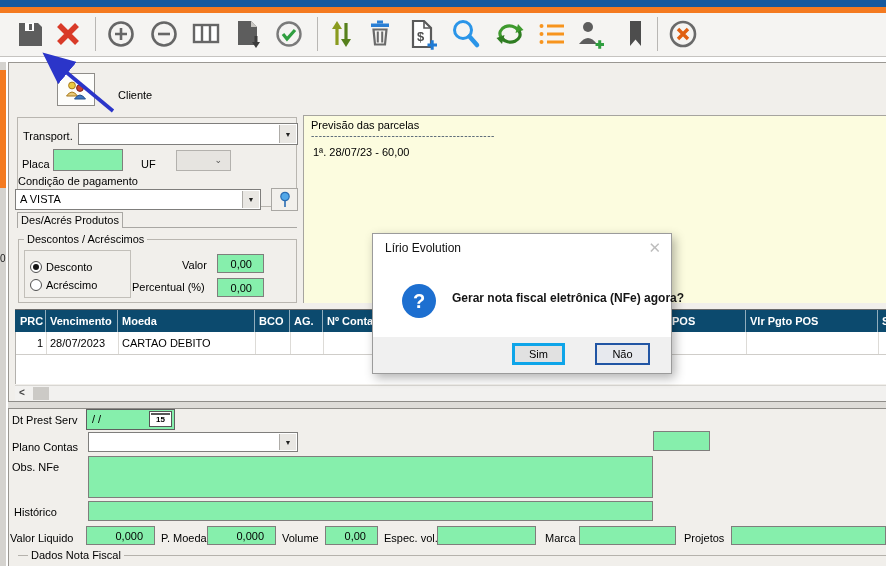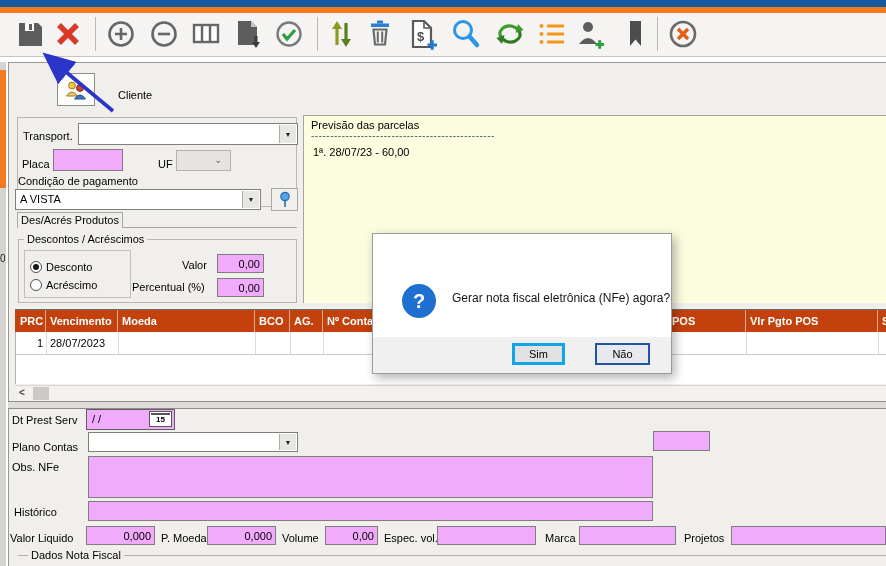--- a/index.html
+++ b/index.html
@@ -11,54 +11,54 @@
   .bar-orange{left:0;top:7px;width:886px;height:6px;background:#f47a20;}
   .toolbar{left:0;top:13px;width:886px;height:43px;background:#f5f4f2;border-bottom:1px solid #c6c4c1;}
   .tbtn{position:absolute;top:2px;width:38px;height:38px;display:flex;align-items:center;justify-content:center;}
   .tsep{position:absolute;top:4px;width:1px;height:34px;background:#b9b7b4;}
   
   .win{left:8px;top:62px;width:878px;height:504px;background:#f1efeb;border-left:1px solid #9a9792;border-top:1px solid #9a9792;}
   .edge-strip{left:0;top:62px;width:6px;height:504px;background:#d5d3cf;}
   .edge-orange{left:0;top:70px;width:6px;height:118px;background:#f47a20;}
   .edge-zero{left:0;top:253px;width:6px;height:12px;overflow:hidden;font-size:10px;color:#222;}
   .lbl{position:absolute;white-space:nowrap;color:#000;}
-  .fld{position:absolute;background:#f0abfc;border:1px solid #7f7e7c;box-sizing:border-box;
-       font-family:"Liberation Sans","DejaVu Sans",sans-serif;font-size:11px;padding:0 3px;}
+  .fld{position:absolute;background:#86efac;border:1px solid #7f7e7c;box-sizing:border-box;
+       font-family:"Liberation Sans","DejaVu Sans",sans-serif;font-size:11px;padding:0 11px;}
   input.fld{outline:none;}
   .num{text-align:right;}
   .combo{position:absolute;background:#fff;border:1px solid #7f7e7c;box-sizing:border-box;}
   .combo .val{position:absolute;left:4px;top:3px;}
   .ddbtn{position:absolute;right:1px;top:1px;bottom:1px;width:16px;background:#e9e7e3;border-left:1px solid #aeaca8;
          display:flex;align-items:center;justify-content:center;font-size:7px;color:#222;}
   .groupbox{position:absolute;border:1px solid #b9b6b0;box-sizing:border-box;}
   .grouplbl{position:absolute;background:#f1efeb;padding:0 3px;white-space:nowrap;}
   .radio{position:absolute;width:12px;height:12px;border-radius:50%;border:1px solid #4f4f4f;background:#fff;box-sizing:border-box;}
   .radio.sel::after{content:"";position:absolute;left:2px;top:2px;width:6px;height:6px;border-radius:50%;background:#161616;}
   
   .parcelas{left:303px;top:115px;width:583px;height:188px;background:#fcfcdf;border-left:1px solid #a6a49f;border-top:1px solid #a6a49f;box-sizing:border-box;}
   .dashes{position:absolute;left:7px;top:14px;letter-spacing:0.5px;color:#4a5b6e;font-size:10px;}
   
-  .thead{left:15px;top:309px;width:871px;height:23px;background:#c2410c;border-top:1px solid #6a6a6a;box-sizing:border-box;}
+  .thead{left:15px;top:309px;width:871px;height:23px;background:#0c4a6e;border-top:1px solid #6a6a6a;box-sizing:border-box;}
   .th{position:absolute;top:0;height:23px;line-height:23px;color:#fff;font-weight:bold;padding-left:4px;box-sizing:border-box;overflow:hidden;white-space:nowrap;}
   .thsep{position:absolute;top:0;width:1px;height:23px;background:rgba(255,255,255,0.55);}
   .tview{left:15px;top:332px;width:871px;height:52px;background:#fff;border-left:1px solid #b3b1ad;box-sizing:border-box;}
   .trow{position:absolute;left:0;top:0;width:871px;height:22px;border-bottom:1px solid #cfcdc9;}
   .td{position:absolute;top:0;height:22px;line-height:22px;white-space:nowrap;overflow:hidden;}
   .tdsep{position:absolute;top:0;width:1px;height:22px;background:#dddbd7;}
   .hscroll{left:15px;top:385px;width:871px;height:15px;background:#f2f1ef;border-top:1px solid #d8d6d2;}
   .thumb{position:absolute;left:18px;top:1px;width:16px;height:13px;background:#cccac6;}
   .splitter{left:8px;top:401px;width:878px;height:6px;background:#dedcd8;border-top:1px solid #8f8d89;border-bottom:1px solid #8f8d89;}
   
   .dialog{left:372px;top:233px;width:300px;height:141px;background:#fff;border:1px solid #9b9b9b;
           box-shadow:3px 4px 10px rgba(0,0,0,0.3);box-sizing:border-box;z-index:50;}
   .dlg-title{position:absolute;left:12px;top:7px;font-size:12px;color:#111;}
   .dlg-close{position:absolute;right:10px;top:5px;font-size:15px;color:#bdbdbd;}
   .dlg-icon{position:absolute;left:29px;top:50px;width:34px;height:34px;border-radius:50%;background:#1d6fd0;
             color:#fff;font-weight:bold;font-size:20px;display:flex;align-items:center;justify-content:center;}
-  .dlg-msg{position:absolute;left:79px;top:57px;font-size:12px;font-weight:400;color:#151515;white-space:nowrap;}
+  .dlg-msg{position:absolute;left:79px;top:57px;font-size:12px;font-weight:700;color:#151515;white-space:nowrap;}
   .dlg-footer{position:absolute;left:0;right:0;bottom:0;height:36px;background:#f0f0f0;}
   .dlg-btn{position:absolute;top:6px;height:22px;background:#e1e1e1;border:3px solid #0ea5e9;box-sizing:border-box;
            font-size:11px;display:flex;align-items:center;justify-content:center;}
   .dlg-btn.default{border:2px solid #2155a4;background:#e7e9ee;}
   
   .note-arrow{left:33px;top:45px;width:95px;height:75px;z-index:40;pointer-events:none;}
   .cal-btn{position:absolute;background:#fff;border:1px solid #565656;box-sizing:border-box;font-size:8px;font-weight:bold;
            display:flex;align-items:center;justify-content:center;}
   .cal-btn::before{content:"";position:absolute;left:1px;right:1px;top:1px;height:2px;background:#565656;}
   svg{display:block;}
@@ -235,21 +235,21 @@
   </div>
   <div class="lbl" style="left:118px;top:89px;">Cliente</div>
 
   <div class="groupbox" style="left:17px;top:117px;width:280px;height:90px;"></div>
   <div class="lbl" style="left:23px;top:130px;">Transport.</div>
   <div class="combo" style="left:78px;top:123px;width:220px;height:22px;">
     <div class="ddbtn">▼</div>
   </div>
   <div class="lbl" style="left:22px;top:158px;">Placa</div>
   <input class="fld" style="left: 53px; top: 149px; width: 70px; height: 22px;">
-  <div class="lbl" style="left:158px;top:158px;">UF</div>
+  <div class="lbl" style="left:141px;top:158px;">UF</div>
   <div class="abs" style="left:176px;top:150px;width:55px;height:21px;background:#e6e4e0;border:1px solid #b3b1ad;box-sizing:border-box;">
     <span style="position:absolute;right:8px;top:4px;font-size:9px;color:#555;">⌄</span>
   </div>
 
   <div class="lbl" style="left:18px;top:175px;">Condição de pagamento</div>
   <div class="combo" style="left:15px;top:189px;width:246px;height:21px;">
     <span class="val">A VISTA</span>
     <div class="ddbtn">▼</div>
   </div>
   <div class="abs" style="left:271px;top:188px;width:27px;height:23px;background:#f2f0ec;border:1px solid #a9a7a3;box-sizing:border-box;display:flex;align-items:center;justify-content:center;">
@@ -303,20 +303,21 @@
     <div class="thsep" style="left:862px;"></div>
     <div class="th" style="left:863px;width:8px;">S</div>
   </div>
 
   <div class="abs tview">
     <div class="trow">
       <div class="td num" style="left:1px;width:26px;text-align:right;">1</div>
       <div class="tdsep" style="left:30px;"></div>
       <div class="td" style="left:34px;width:67px;">28/07/2023</div>
       <div class="tdsep" style="left:102px;"></div>
+      <div class="td" style="left:106px;width:132px;">CARTAO DEBITO</div>
       <div class="tdsep" style="left:239px;"></div>
       <div class="tdsep" style="left:274px;"></div>
       <div class="tdsep" style="left:307px;"></div>
       <div class="tdsep" style="left:730px;"></div>
       <div class="tdsep" style="left:862px;"></div>
     </div>
   </div>
 
   <div class="abs hscroll">
     <span style="position:absolute;left:4px;top:1px;font-size:10px;font-weight:bold;color:#444;">&lt;</span>
@@ -365,20 +366,24 @@
   <svg class="abs note-arrow" viewBox="0 0 95 75">
     <defs>
       <marker id="ah" markerWidth="9" markerHeight="8" refX="7" refY="4" orient="auto">
         <path d="M0,0 L9,4 L0,8 Z" fill="#2b35c9"></path>
       </marker>
     </defs>
     <line x1="80" y1="66" x2="15" y2="12" stroke="#2b35c9" stroke-width="3.6" marker-end="url(#ah)"></line>
   </svg>
 
   <div class="abs dialog">
+    <div style="position:absolute;left:0;top:0;right:0;height:29px;">
+      <span class="dlg-title">Lírio Evolution</span>
+      <span class="dlg-close">✕</span>
+    </div>
     <div class="dlg-icon">?</div>
     <div class="dlg-msg">Gerar nota fiscal eletrônica (NFe) agora?</div>
     <div class="dlg-footer">
       <div class="dlg-btn" style="left:139px;width:53px;">Sim</div>
       <div class="dlg-btn default" style="left:222px;width:55px;">Não</div>
     </div>
   </div>
 
 </div>
 

